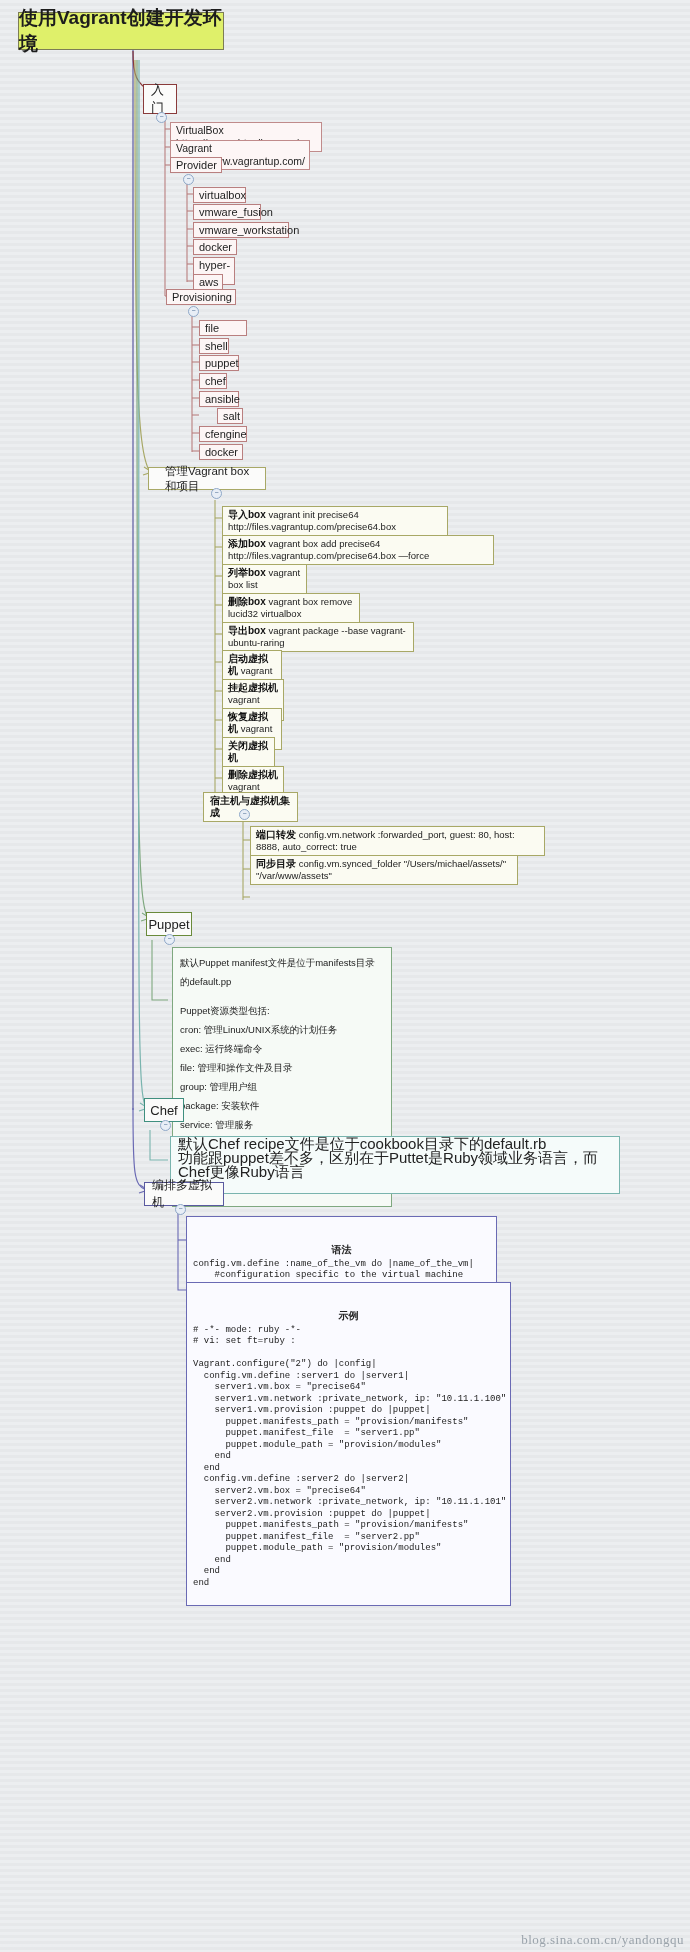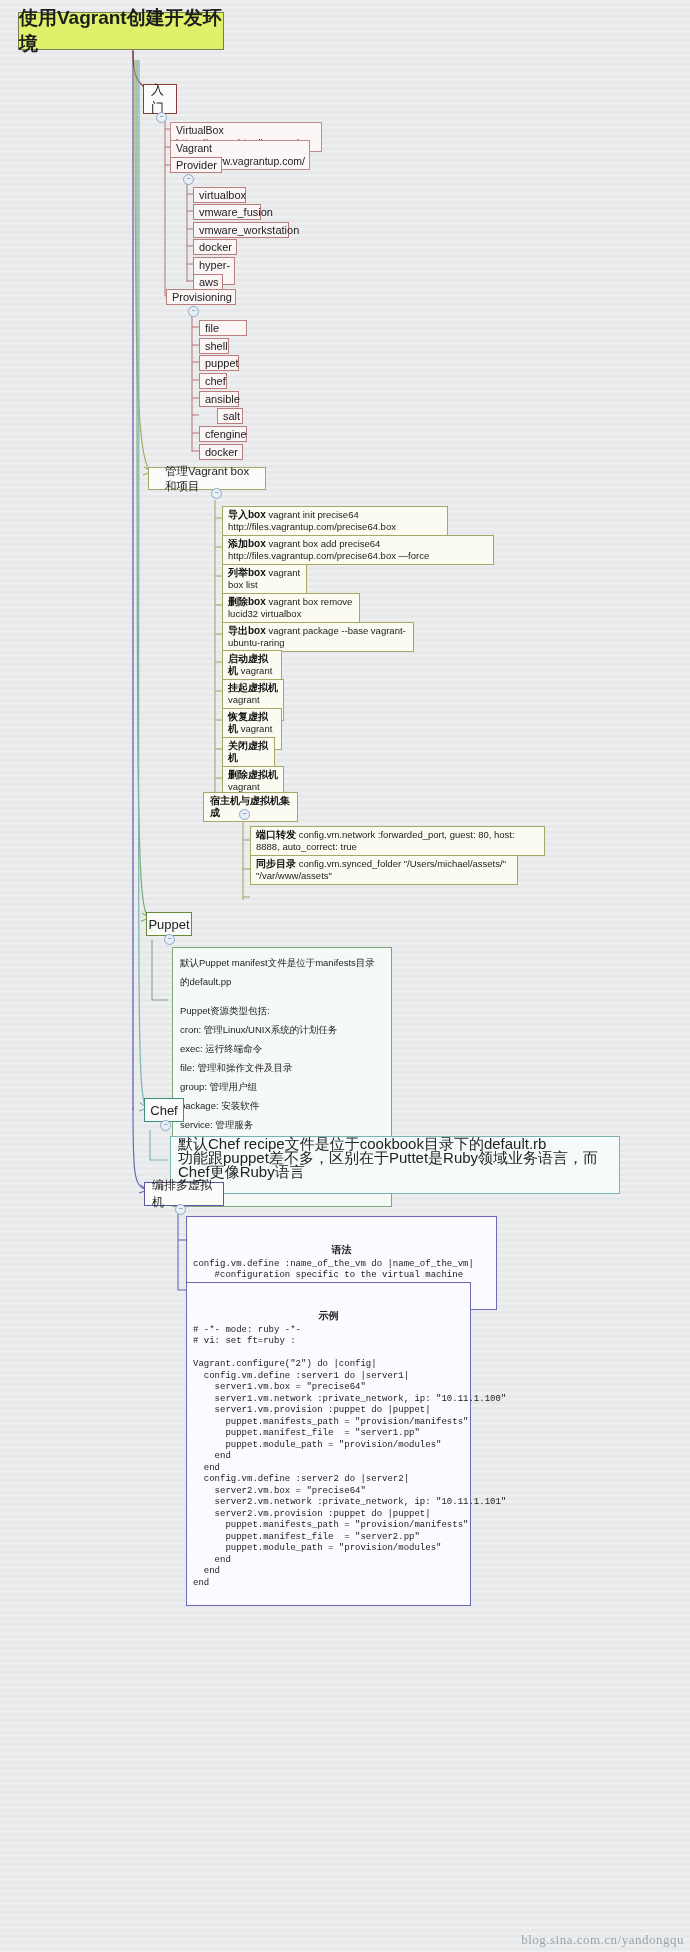--- a/index.html
+++ b/index.html
@@ -304,21 +304,21 @@
     <span class="t hdr-cn" style="font-size:12px;">编排多虚拟机</span>
   </div>
   <div class="collapse" style="left:175px;top:1204px;">−</div>
 
   <div class="node bluebox" style="left:186px;top:1216px;width:311px;">
     <span class="title">语法</span><span>config.vm.define :name_of_the_vm do |name_of_the_vm|
     #configuration specific to the virtual machine
 end</span>
   </div>
 
-  <div class="node bluebox" style="left:186px;top:1282px;width:285px;">
+  <div class="node bluebox" style="left:186px;top:1282px;width:325px;">
     <span class="title">示例</span><span># -*- mode: ruby -*-
 # vi: set ft=ruby :
 
 Vagrant.configure("2") do |config|
   config.vm.define :server1 do |server1|
     server1.vm.box = "precise64"
     server1.vm.network :private_network, ip: "10.11.1.100"
     server1.vm.provision :puppet do |puppet|
       puppet.manifests_path = "provision/manifests"
       puppet.manifest_file  = "server1.pp"

